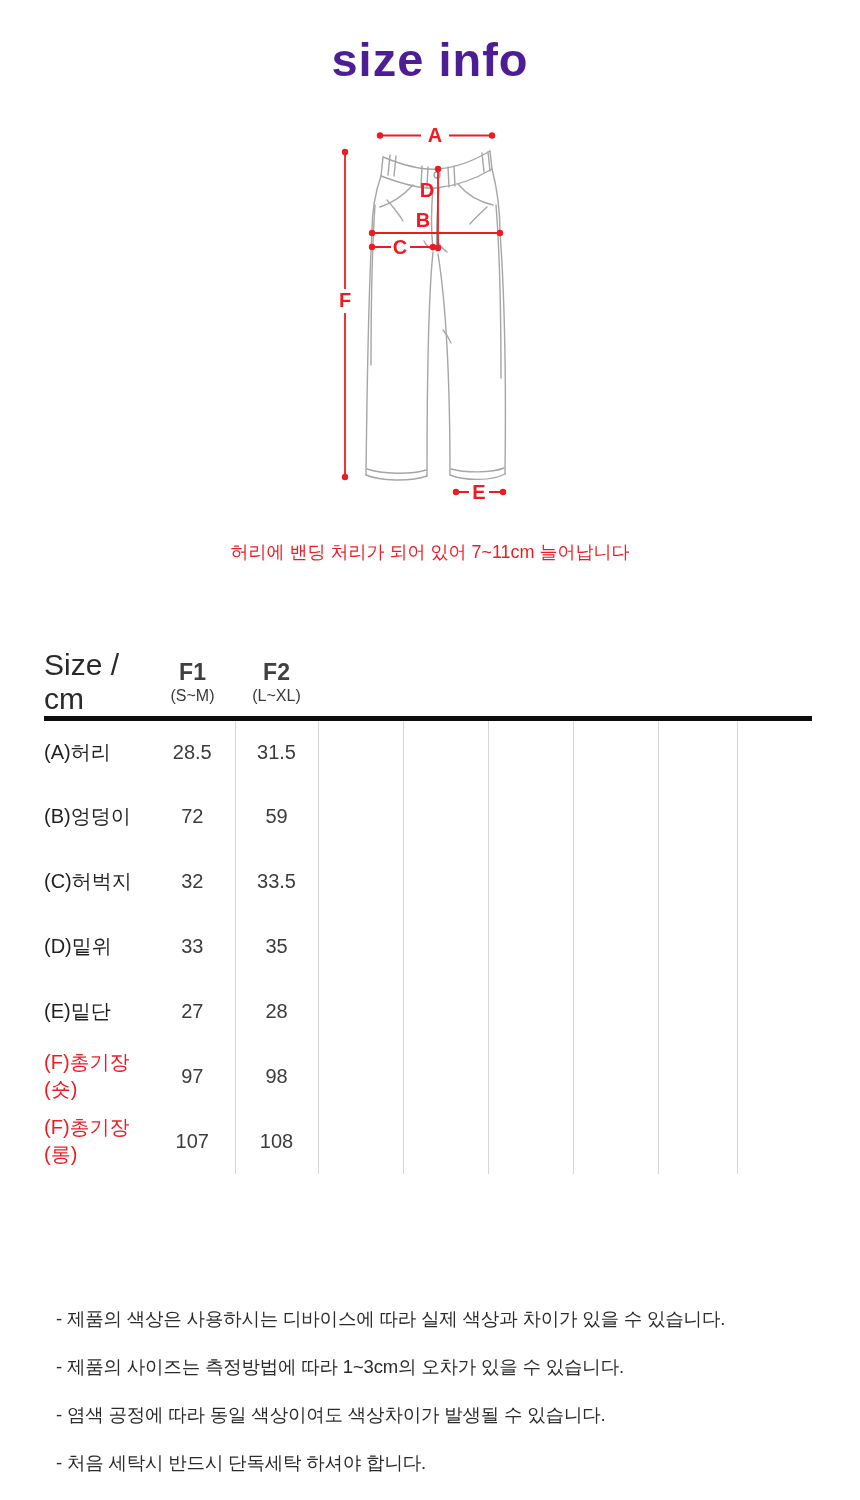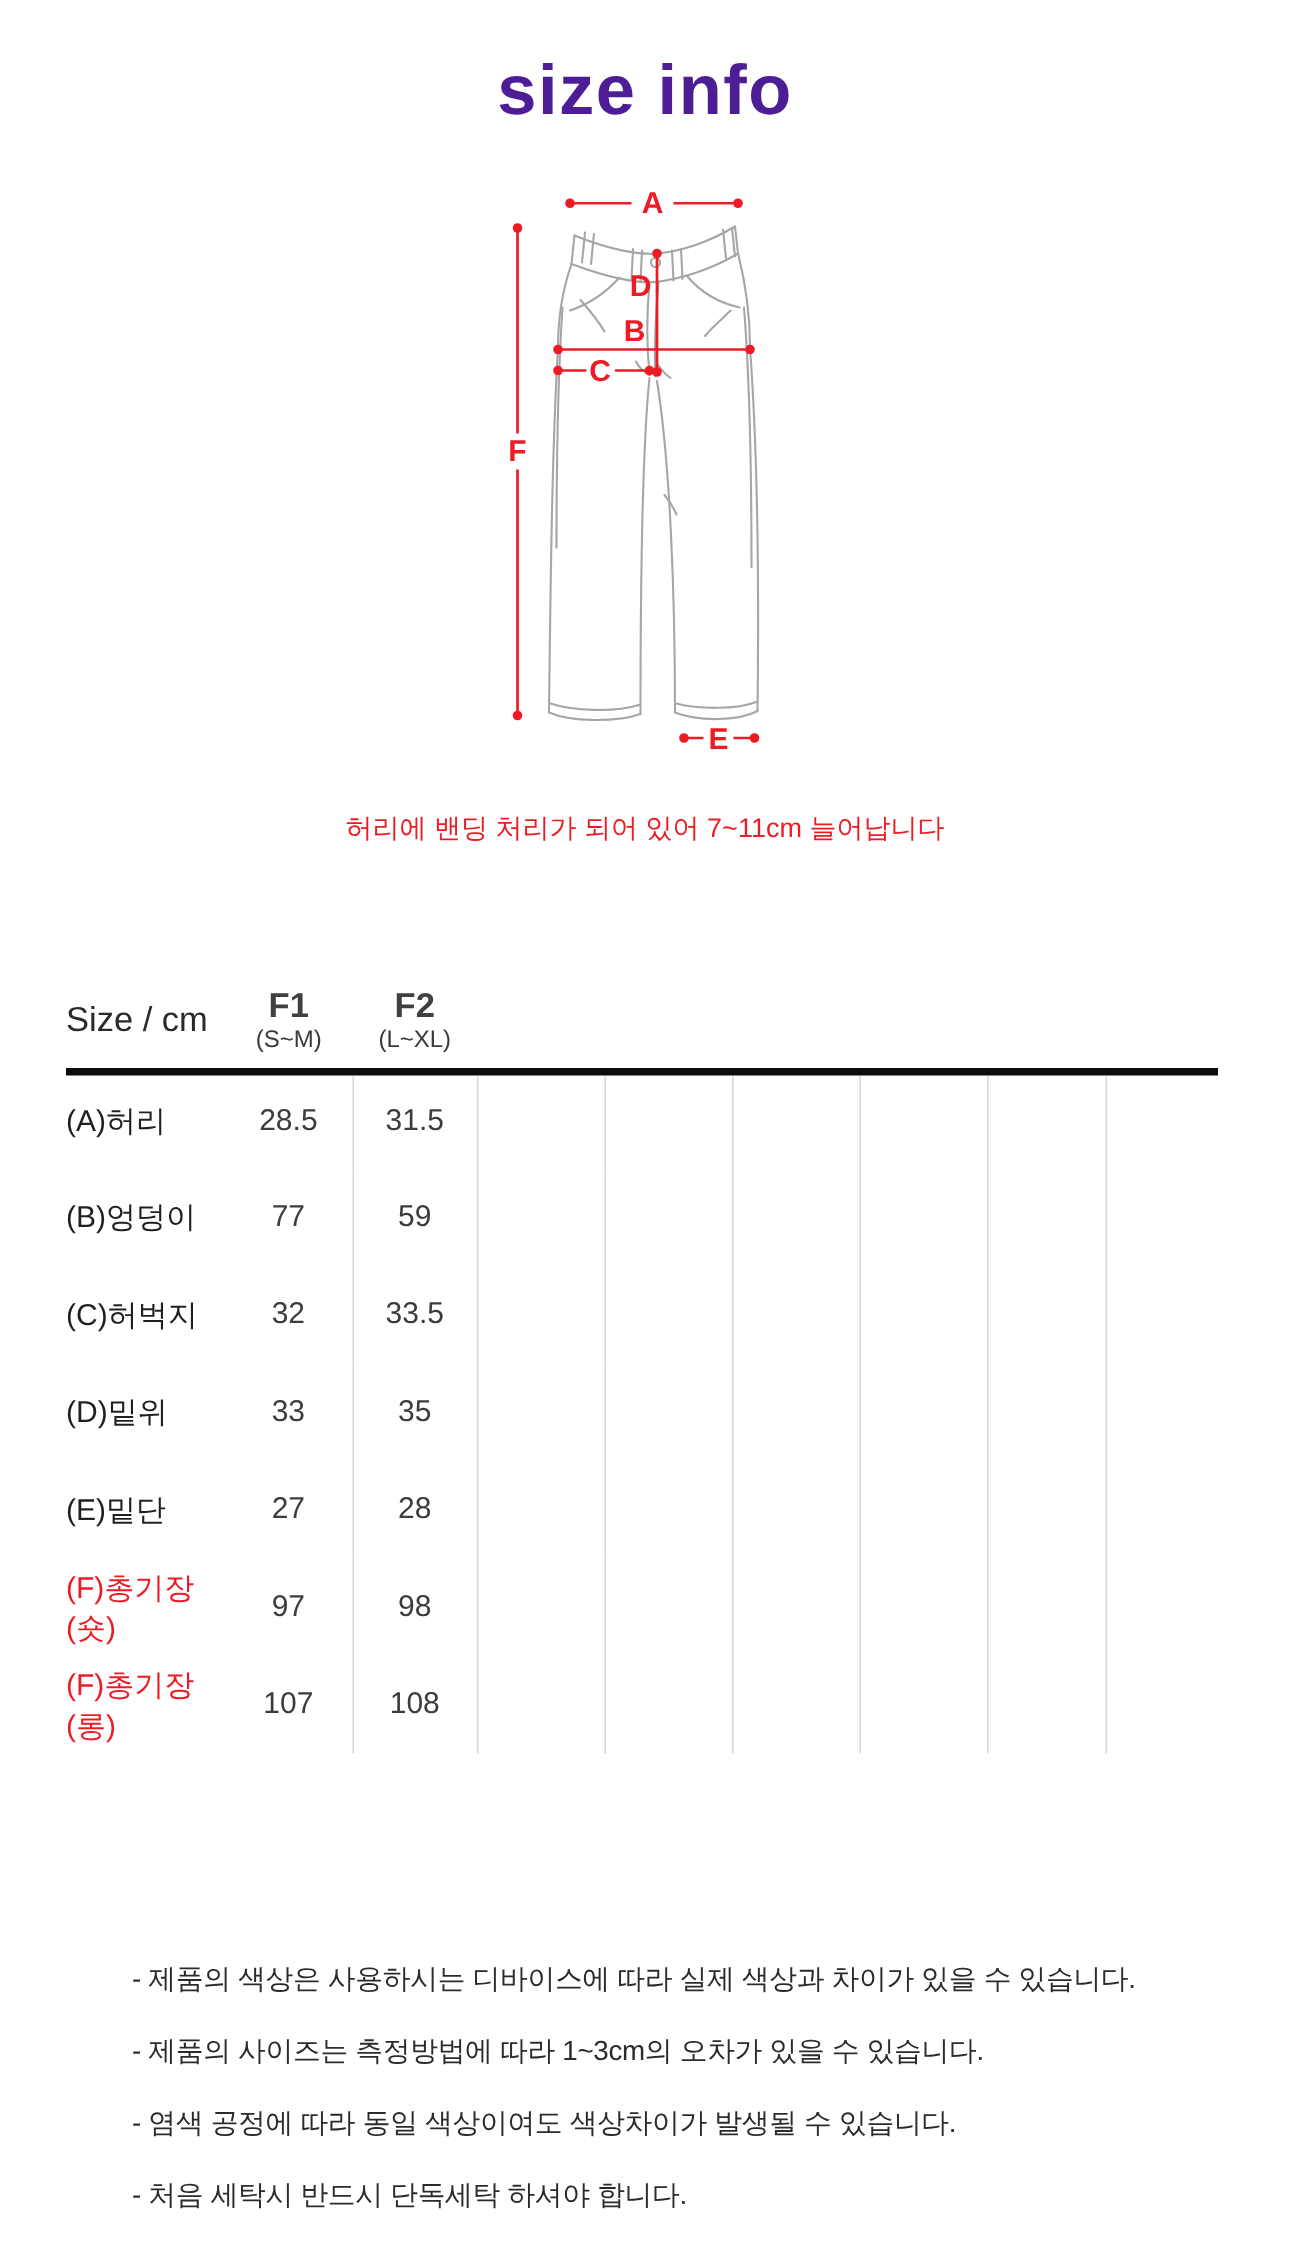--- a/index.html
+++ b/index.html
@@ -22,30 +22,30 @@
   .redlabel { fill:#ed1c24; font-family:"Liberation Sans",sans-serif; font-size:20px; font-weight:700; }
   .band-note {
     position:absolute; top:540px; left:0; width:100%;
     text-align:center; font-size:18px; color:#ed1c24; font-weight:400;
   }
   table.size-table {
     position:absolute; top:648px; left:44px; width:768px;
     border-collapse:collapse; table-layout:fixed;
   }
   table.size-table thead th { height:66px; vertical-align:middle; font-weight:400; }
-  th.corner { text-align:left; font-size:23px; color:#2a2a2a; }
+  th.corner { text-align:left; font-size:30px; color:#2a2a2a; }
   th.colhead .cname { font-size:23px; font-weight:700; color:#404040; text-align:center; }
   th.colhead .crange { font-size:16px; font-weight:400; color:#3a3a3a; text-align:center; margin-top:1px; }
   table.size-table tbody { border-top:5px solid #0d0d0d; }
   table.size-table tbody td { height:65px; vertical-align:middle; }
   td.rlabel { text-align:left; font-size:20px; color:#1f1f1f;margin-left:17px; }
   tr.hl td.rlabel { color:#ed1c24; }
   td.val { text-align:center; font-size:20px; color:#3c3c3c; }
   tbody td:nth-child(n+3) { border-left:1px solid #d6d6d6; }
-  .notes { position:absolute; top:1306px; left:56px; width:760px;margin-left:32px; }
+  .notes { position:absolute; top:1306px; left:56px; width:760px; }
   .notes p { font-size:18.5px; color:#2b2b2b; margin:0 0 23px 0; letter-spacing:-0.2px; }
 </style>
 </head>
 <body>
 
 <div class="page">
 
   <div class="title">size info</div>
 
   <div class="diagram">
@@ -165,21 +165,21 @@
         <td class="val">31.5</td>
         <td></td>
           <td></td>
           <td></td>
           <td></td>
           <td></td>
           <td></td>
       </tr>
       <tr>
         <td class="rlabel">(B)엉덩이</td>
-        <td class="val">77</td>
+        <td class="val">72</td>
         <td class="val">59</td>
         <td></td>
           <td></td>
           <td></td>
           <td></td>
           <td></td>
           <td></td>
       </tr>
       <tr>
         <td class="rlabel">(C)허벅지</td>

